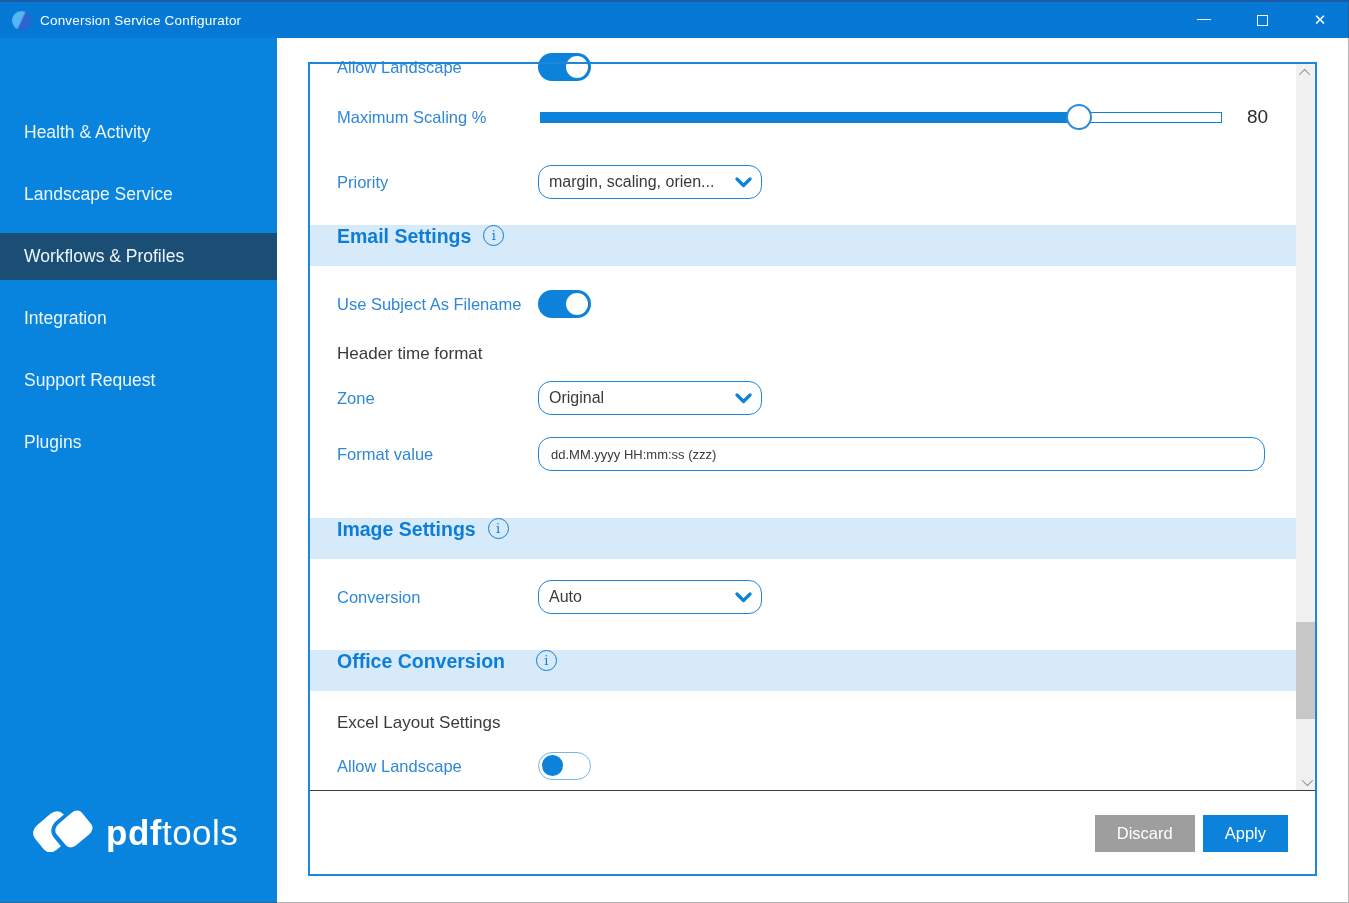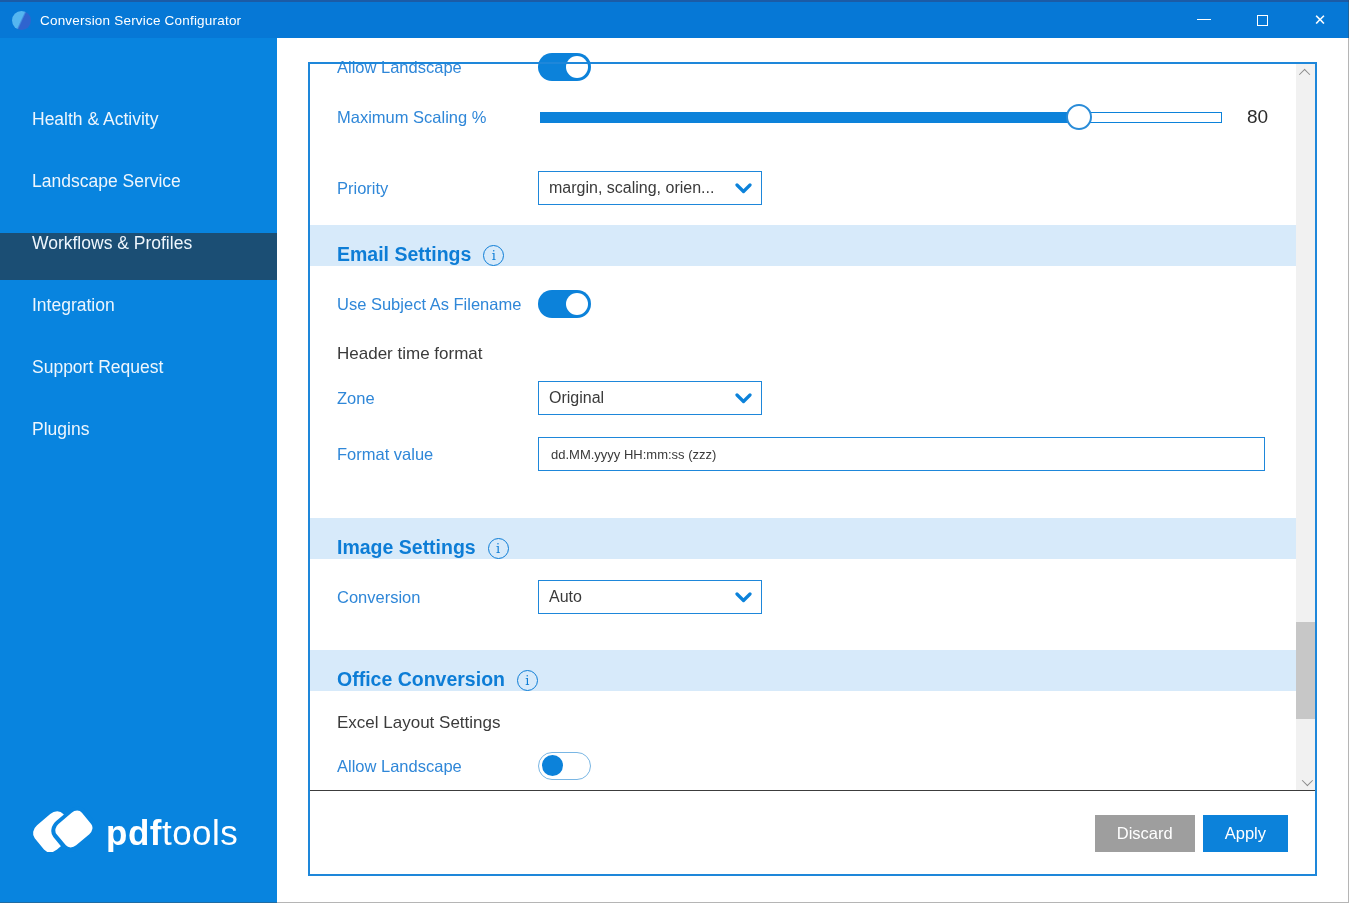--- a/index.html
+++ b/index.html
@@ -16,39 +16,39 @@
   .titlebar-text{ margin-left:9px; font-size:13.5px; letter-spacing:.2px; }
   .win-controls{ margin-left:auto; display:flex; height:100%; }
   .win-btn{ width:58px; height:100%; display:flex; align-items:center; justify-content:center;
             font-size:15px; color:#fff; cursor:default; }
   .max-box{ width:11px; height:11px; border:1.4px solid #fff; }
   .min-glyph{ font-size:14px; transform:translateY(-2px); }
 
   
   .sidebar{ position:absolute; top:38px; left:0; width:277px; height:865px; background:#0884df; }
   .nav{ padding-top:71px; }
-  .nav-item{ height:47px; margin-bottom:15px; display:flex; padding-left:32px;
+  .nav-item{ height:47px; margin-bottom:15px; display:flex; align-items:center; padding-left:24px;
              color:#eef6fd; font-size:17.5px; cursor:default; }
   .nav-item.selected{ background:#1b4e74; }
   .brand{ position:absolute; left:28px; bottom:34px; display:flex; align-items:center; }
   .brand-text{ color:#fff; font-size:35px; margin-left:12px; letter-spacing:.5px; }
   .brand-text b{ font-weight:700; }
 
   
   .panel{ position:absolute; left:308px; top:62px; width:1009px; height:814px; background:#fff; }
   .panel-border{ position:absolute; inset:0; border:2px solid #1e87da; pointer-events:none; z-index:6; }
   .content{ position:absolute; left:2px; top:2px; width:1005px; height:726px; }
 
   .row{ position:absolute; left:0; width:986px; height:34px; display:flex; align-items:center; }
   .lbl-blue{ position:absolute; left:27px; color:#2f87d8; font-size:16.5px; }
   .lbl-dark{ position:absolute; left:27px; color:#3b3b3b; font-size:17px; }
-  .ctrl{ position:absolute; left:228px; }
+  .ctrl{ position:absolute; left:228px;border-radius:13px; }
 
   .band{ position:absolute; left:0; width:986px; height:41px; background:#d7eafa;
-         display:flex; align-items:flex-end; padding-left:27px; }
+         display:flex; align-items:flex-start; padding-left:27px; }
   .band-title{ color:#0d7dd6; font-size:19.5px; font-weight:700; }
   .info-icon{ width:21px; height:21px; border:1.6px solid #0d7dd6; border-radius:50%; margin-left:12px;
               display:flex; align-items:center; justify-content:center; color:#0d7dd6;
               font-family:"DejaVu Serif", serif; font-size:13px; font-style:normal; }
 
   
   .toggle{ position:relative; width:53px; height:28px; border-radius:14px; cursor:pointer; }
   .toggle.on{ background:#0c82da; }
   .toggle.on .knob{ position:absolute; right:3px; top:3px; width:22px; height:22px; border-radius:50%; background:#fff; }
   .toggle.off{ background:#fff; border:1.5px solid #79b6e4; }
@@ -153,21 +153,21 @@
       <div class="row" style="top:37px; height:32px;">
         <span class="lbl-blue">Maximum Scaling %</span>
         <div class="slider">
           <div class="track"></div>
           <div class="fill" style="width: 79%;"></div>
           <div class="handle" style="left: calc(79% - 13px);"></div>
         </div>
         <span class="slider-value">80</span>
       </div>
 
-      <div class="row" style="top:107px;">
+      <div class="row" style="top:101px;">
         <span class="lbl-blue">Priority</span>
         <div class="ctrl dropdown">
           <span class="val">margin, scaling, orien...</span>
           <svg width="17" height="11" viewBox="0 0 17 11">
               <polyline points="2,2 8.5,8.5 15,2" fill="none" stroke="#0c82da" stroke-width="3.2" stroke-linecap="round" stroke-linejoin="round"></polyline>
             </svg>
         </div>
       </div>
 
       <div class="band" style="top:161px;">
@@ -209,21 +209,21 @@
       <div class="row" style="top:516px;">
         <span class="lbl-blue">Conversion</span>
         <div class="ctrl dropdown">
           <span class="val">Auto</span>
           <svg width="17" height="11" viewBox="0 0 17 11">
               <polyline points="2,2 8.5,8.5 15,2" fill="none" stroke="#0c82da" stroke-width="3.2" stroke-linecap="round" stroke-linejoin="round"></polyline>
             </svg>
         </div>
       </div>
 
-      <div class="band" style="top:586px;">
+      <div class="band" style="top:586px;gap:19px;">
         <span class="band-title">Office Conversion</span>
         <span class="info-icon">i</span>
       </div>
 
       <div class="row" style="top:642px;">
         <span class="lbl-dark">Excel Layout Settings</span>
       </div>
 
       <div class="row" style="top:685px;">
         <span class="lbl-blue">Allow Landscape</span>

